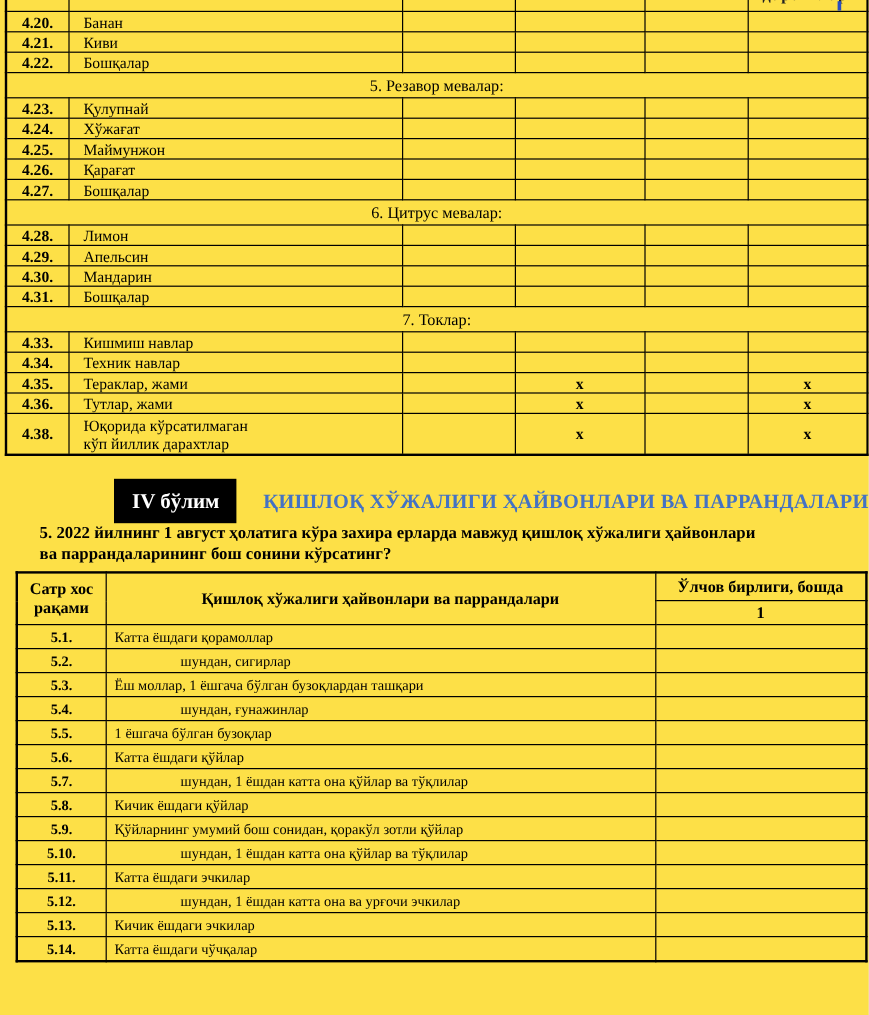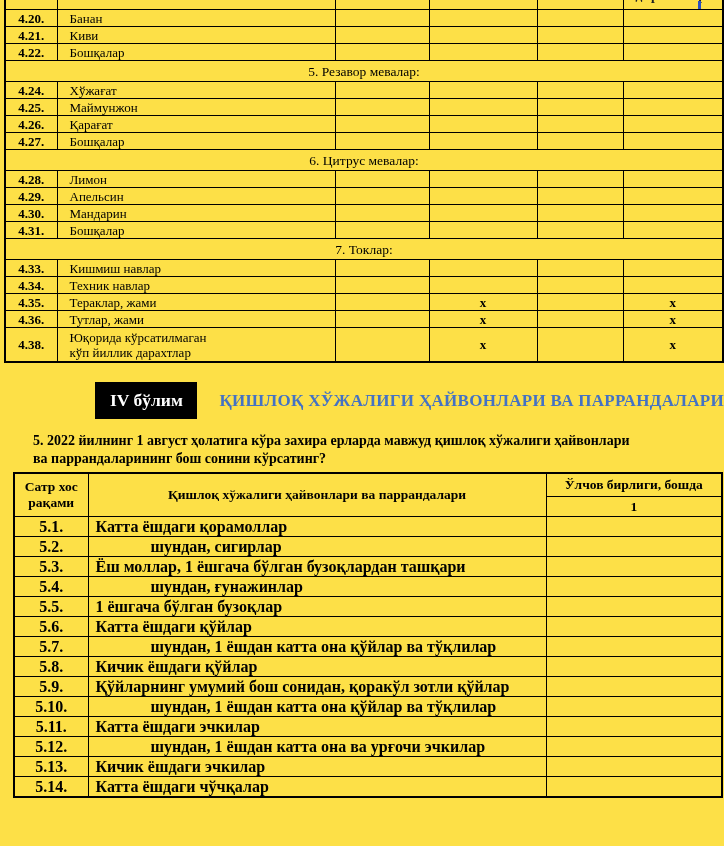--- a/index.html
+++ b/index.html
@@ -29,30 +29,30 @@
   .banner{
     background:#000;color:#fff;height:37px;min-width:102px;box-sizing:border-box;
     display:flex;align-items:center;justify-content:center;
     font-weight:bold;font-size:17.5px;padding:0 12px;
   }
   .sec-title{
     margin-left:22px;font-weight:bold;font-size:17px;letter-spacing:.3px;
     color:#4472C4;white-space:nowrap;
   }
   
-  .question{margin-top:13px;margin-left:33px;margin-right:30px;font-weight:bold;font-size:14px;line-height:18px;}
+  .question{margin-top:0;margin-left:33px;margin-right:30px;font-weight:bold;font-size:14px;line-height:18px;}
   
   .t2{margin-left:13px;margin-top:4px;width:708px;border:2px solid #000;}
   .t2 th,.t2 td{border:1px solid #000;padding:0;overflow:hidden;}
   .t2 th{font-size:13.5px;font-weight:bold;text-align:center;line-height:16px;}
   .t2 .h-top{height:22px;}
   .t2 .h-bot{height:19px;}
-  .t2 td{font-size:16px;line-height:16px;height:19px;}
+  .t2 td{font-size:12px;line-height:16px;height:19px;}
   .t2 td.num{text-align:center;font-weight:bold;}
-  .t2 td.lbl{padding-left:7px;font-weight:bold;}
+  .t2 td.lbl{padding-left:7px;}
   .t2 td.lbl.ind{padding-left:62px;}
 </style>
 </head>
 <body>
 
 <div class="page">
 
   <table class="t1">
     <colgroup>
       <col style="width:52px">
@@ -93,20 +93,28 @@
         <tr>
           <td class="num">4.22.</td>
           <td class="lbl">Бошқалар</td>
           <td class="val"></td>
           <td class="val"></td>
           <td class="val"></td>
           <td class="val"></td>
         </tr>
         <tr>
           <td class="sec" colspan="6">5. Резавор мевалар:</td>
+        </tr>
+        <tr>
+          <td class="num">4.23.</td>
+          <td class="lbl">Қулупнай</td>
+          <td class="val"></td>
+          <td class="val"></td>
+          <td class="val"></td>
+          <td class="val"></td>
         </tr>
         <tr>
           <td class="num">4.24.</td>
           <td class="lbl">Хўжағат</td>
           <td class="val"></td>
           <td class="val"></td>
           <td class="val"></td>
           <td class="val"></td>
         </tr>
         <tr>

